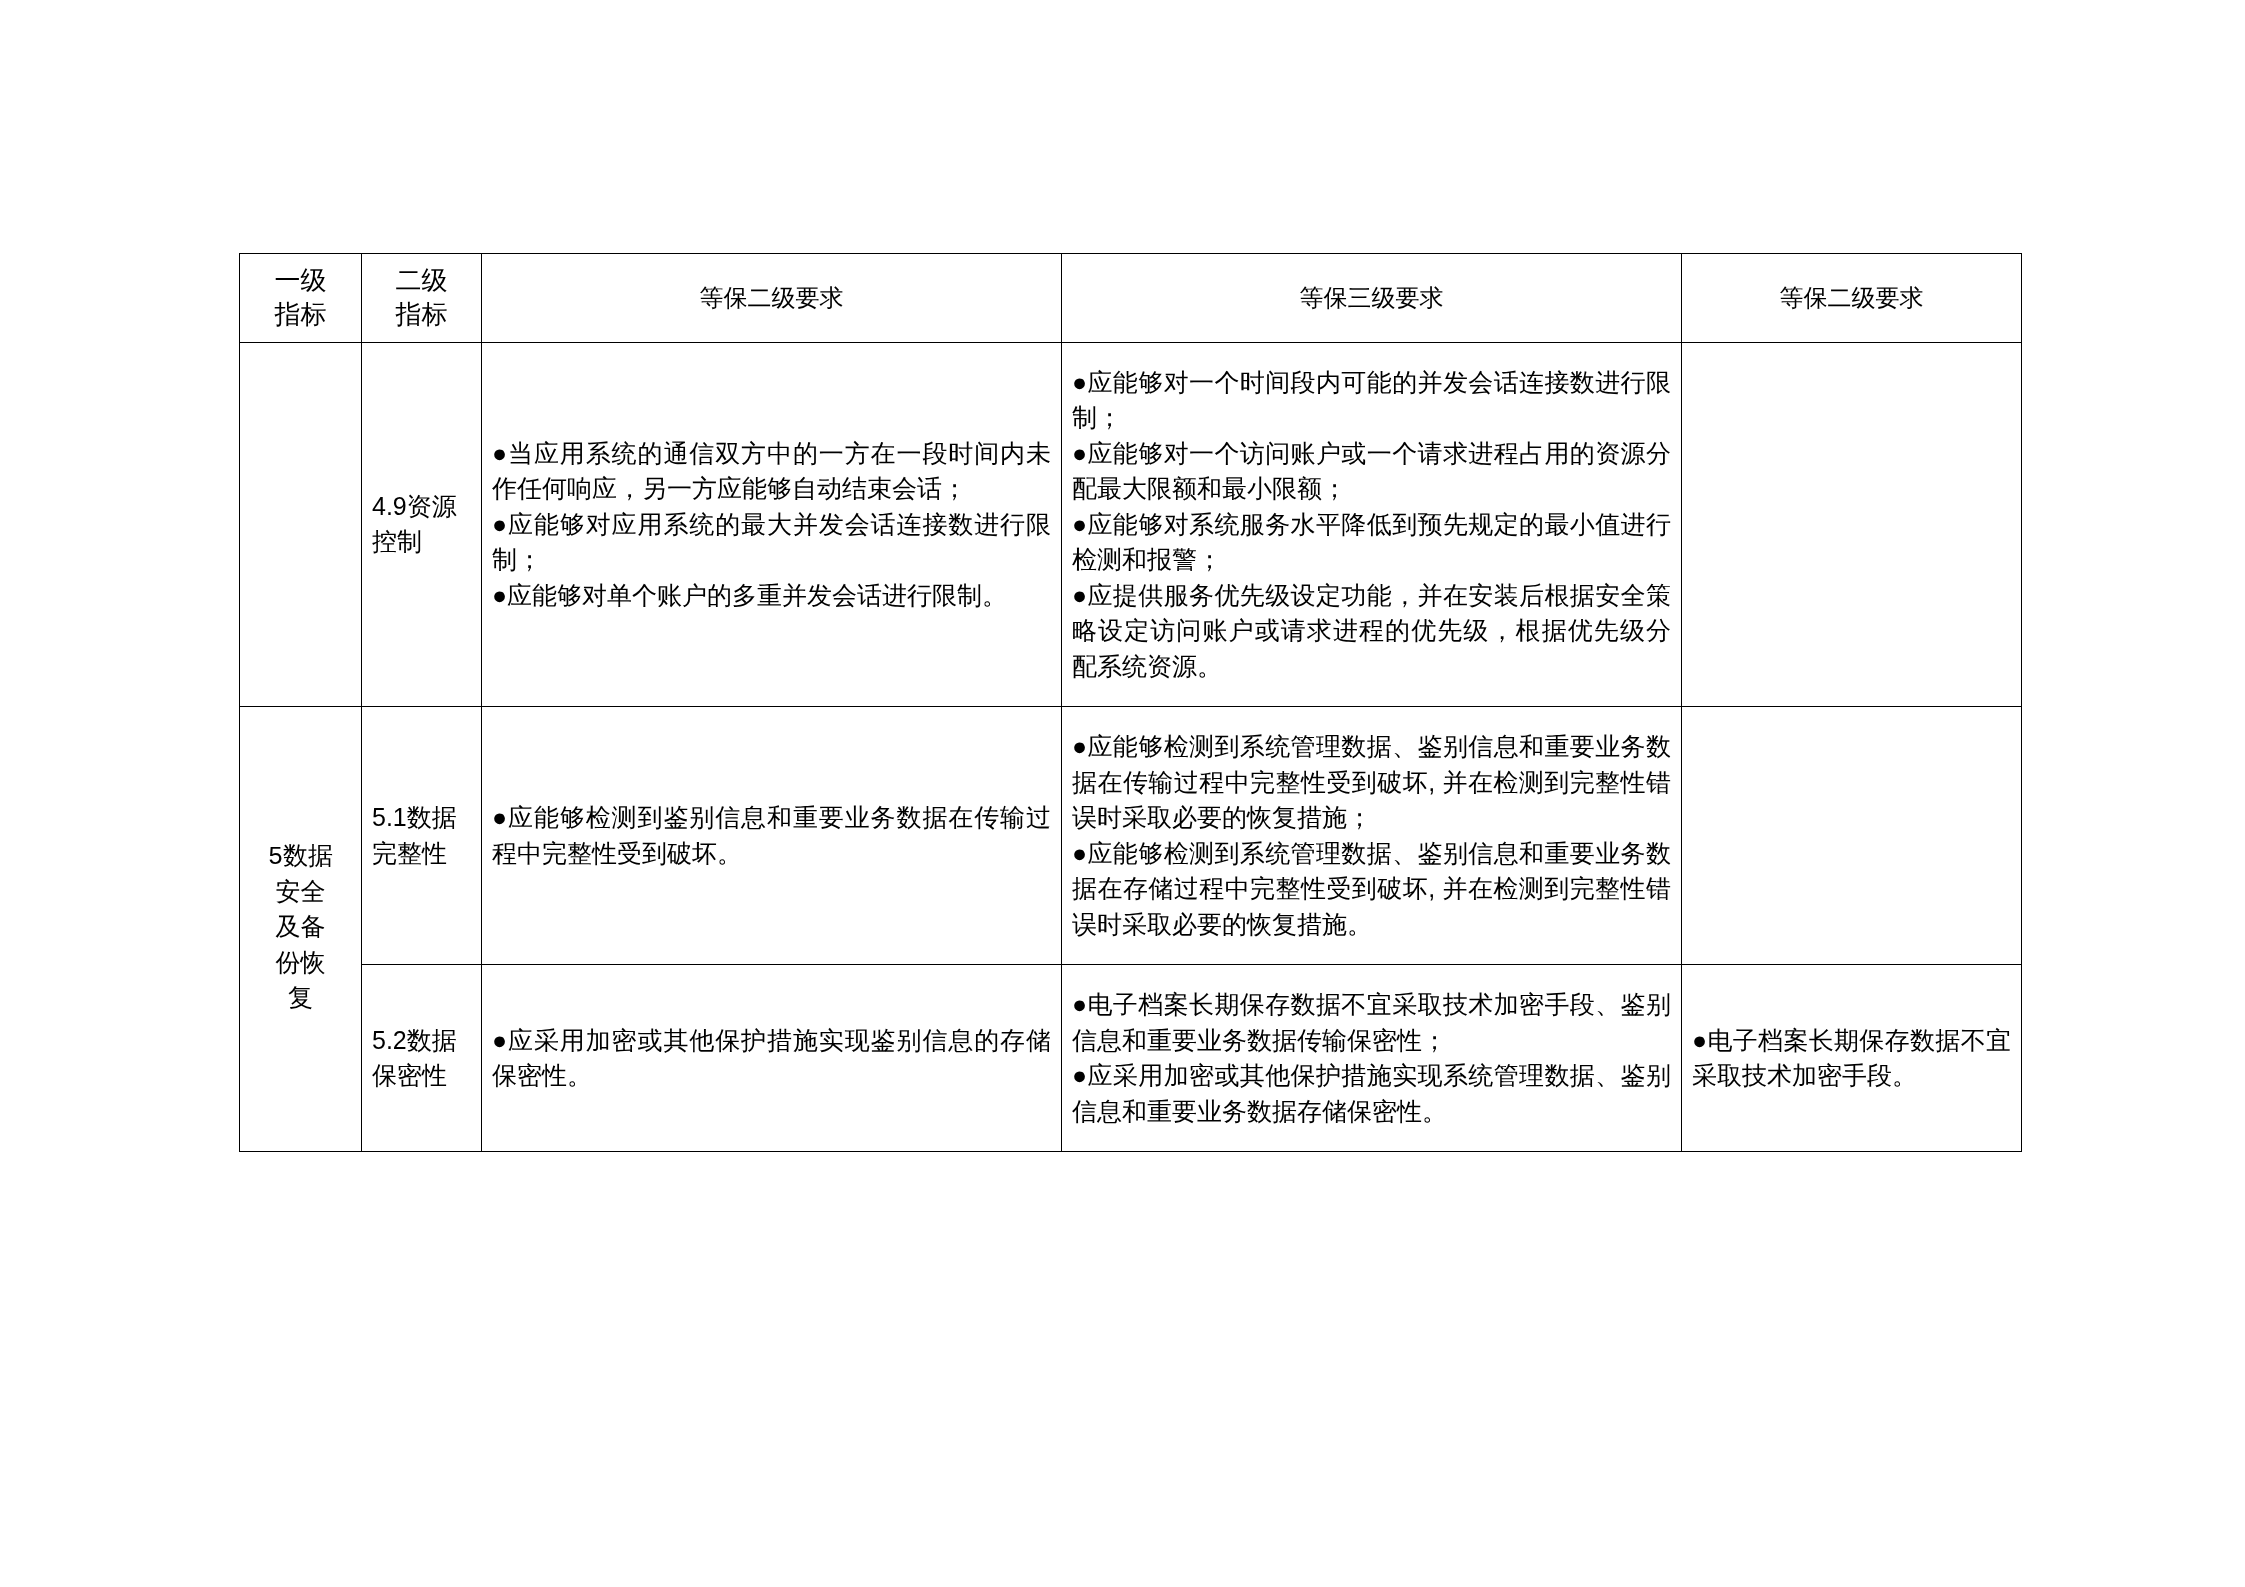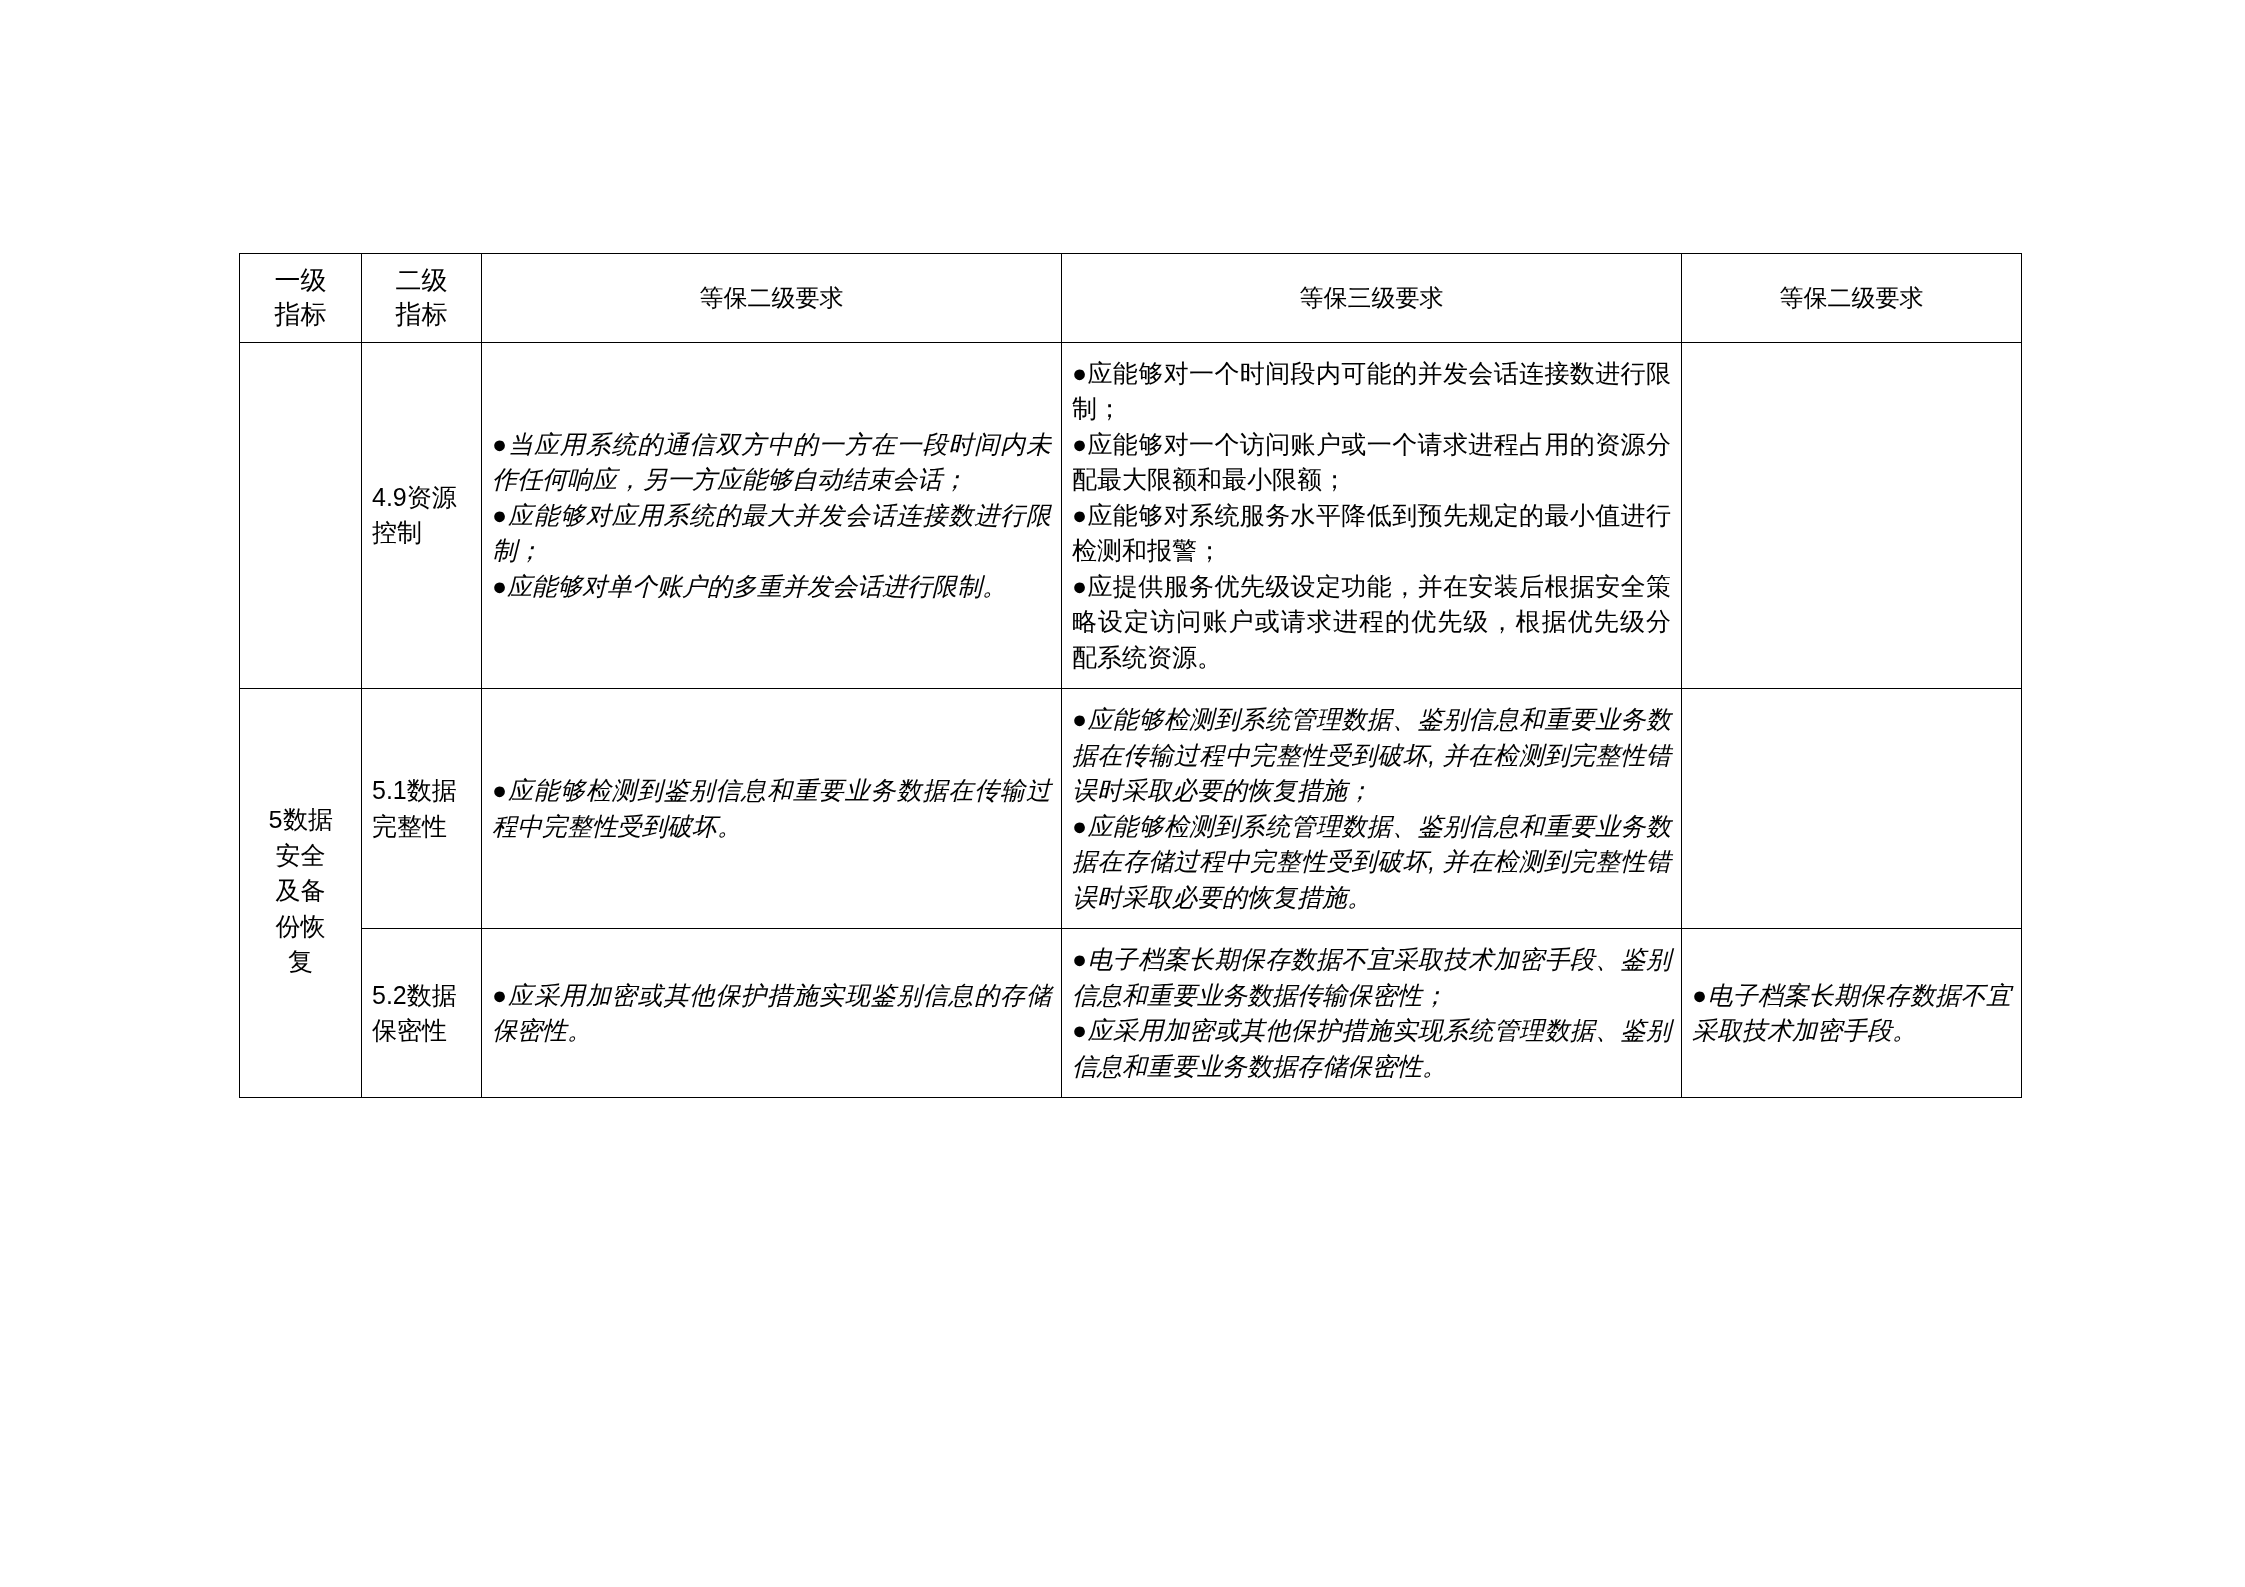--- a/index.html
+++ b/index.html
@@ -27,21 +27,21 @@
     position: absolute;
     left: 239px;
     top: 220px;
     width: 1782px;
     border-collapse: collapse;
     table-layout: fixed;
   }
   .doc-table td, .doc-table th {
     border: 1.5px solid #000000;
     vertical-align: middle;
-    padding: 13px 10px;
+    padding: 22px 10px;
     font-weight: normal;
     font-size: 25px;
     line-height: 1.42;
   }
   .col-l1 { width: 122px; }
   .col-l2 { width: 120px; }
   .col-lvl2 { width: 580px; }
   .col-lvl3 { width: 620px; }
   .col-ind  { width: 340px; }
 
@@ -54,21 +54,20 @@
   }
   .hdr .narrow {
     font-size: 26px;
     line-height: 1.3;
   }
   .cell-top {
     vertical-align: top;
   }
   .cell-mid {
     vertical-align: middle;
-    font-style: italic;
   }
   .para {
     margin: 0;
     text-indent: 0;
     text-align: justify;
     text-justify: inter-ideograph;
   }
   .vert-label {
     text-align: center;
     vertical-align: middle;

